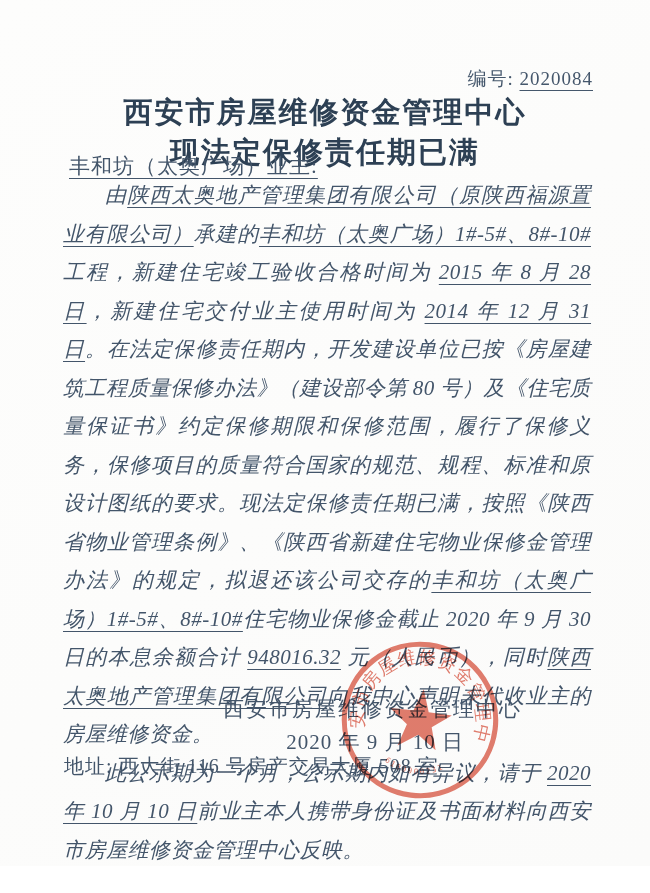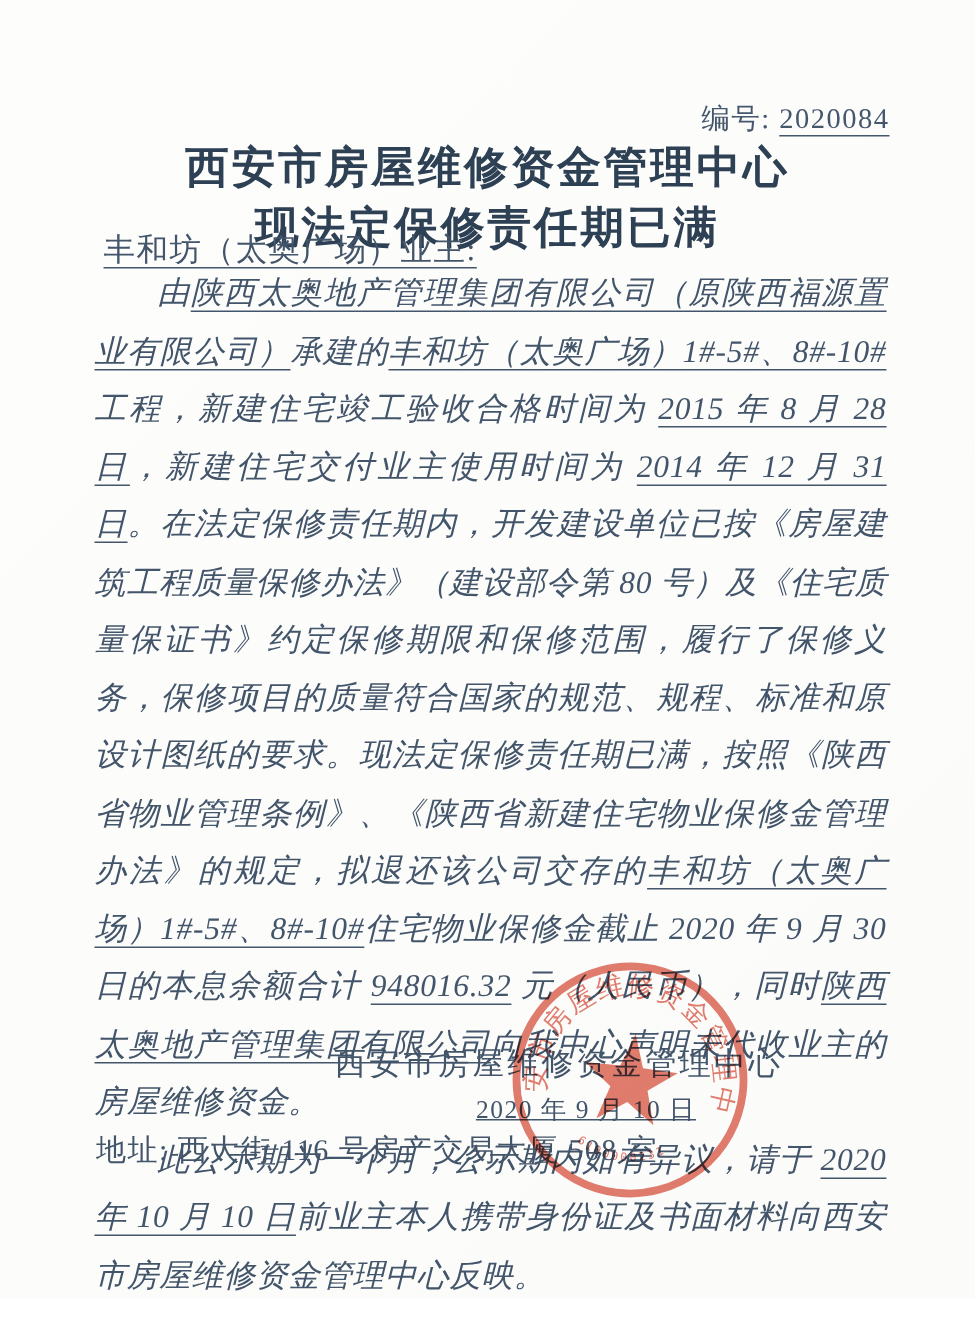--- a/index.html
+++ b/index.html
@@ -67,23 +67,22 @@
   }
   .signature{
     position:absolute;
     top:695px;right:128px;
     font-size:21px;
     letter-spacing:2px;
   }
   .sign-date{
     position:absolute;
     top:728px;right:186px;
-    font-size:17px;
+    font-size:21px;
     letter-spacing:1px;
-    text-decoration:underline;
   }
   .footer-line{
     position:absolute;
     left:64px;
     font-size:20px;
     letter-spacing:1px;
   }
   .footer-address{top:753px;}
   .footer-phone{top:786px;}
   .seal{

